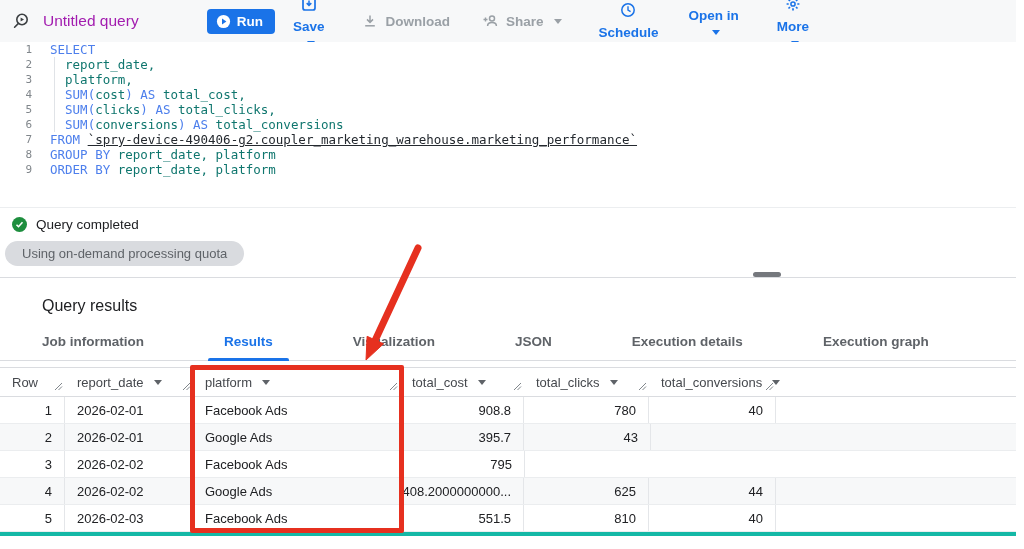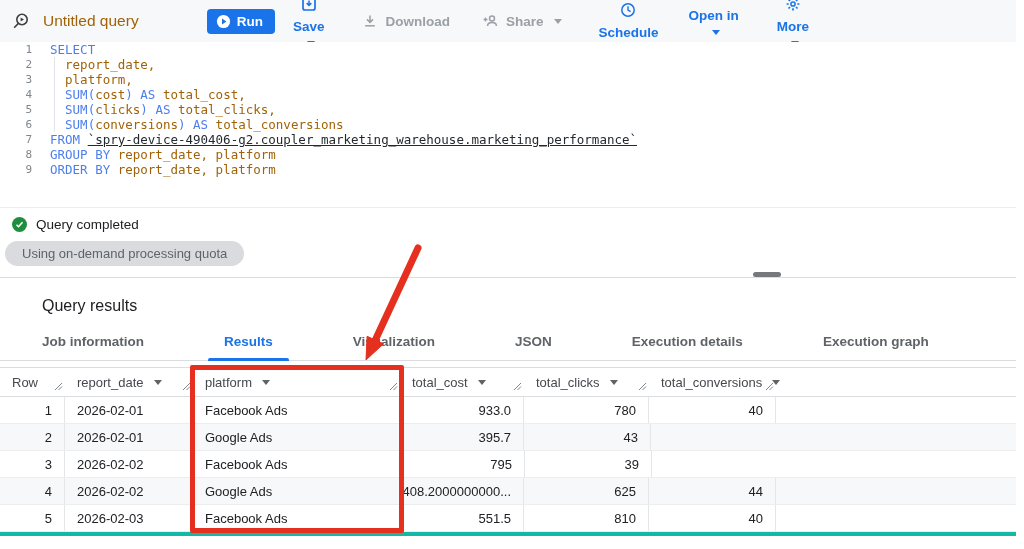--- a/index.html
+++ b/index.html
@@ -2,36 +2,36 @@
 <html><head>
 <meta charset="utf-8">
 <style>
   * { margin:0; padding:0; box-sizing:border-box; }
   html,body { width:1024px; height:549px; background:#fff; font-family:"Liberation Sans", sans-serif; overflow:hidden; }
   .page { position:relative; width:1024px; height:549px; background:#fff; }
 
   
   .toolbar { position:absolute; left:0; top:0; width:1016px; height:42px; background:#f7f8f9; display:flex; align-items:center; }
   .q-icon { margin-left:12px; color:#3c4043; display:flex; }
-  .query-title { margin-left:13px; font-size:15.5px; color:#a16207; }
+  .query-title { margin-left:13px; font-size:15.5px; color:#a21caf; }
   .run-btn { margin-left:68px; background:#1a73e8; color:#fff; height:25px; border:none; border-radius:4px; display:flex; align-items:center; padding:0 12px 0 9px; font-size:13.5px; font-weight:bold; gap:6px; font-family:inherit; cursor:pointer; }
   .tb-btn { display:flex; align-items:center; gap:7px; font-size:13.5px; font-weight:bold; background:none; border:none; font-family:inherit; cursor:pointer; }
   .blue { color:#1a73e8;flex-direction:column; }
   .disabled { color:#9aa0a6; }
   .caret { display:inline-block; width:0; height:0; border-left:4px solid transparent; border-right:4px solid transparent; border-top:5px solid currentColor; margin-left:4px; }
   .m-save { margin-left:18px; } .m-dl { margin-left:38px; } .m-share { margin-left:32px; }
   .m-sched { margin-left:36px; } .m-open { margin-left:30px; } .m-more { margin-left:38px; }
 
   
   .editor { position:absolute; left:0; top:42px; width:1016px; height:166px; background:#fff; border-bottom:1px solid #eceef0; font-family:"DejaVu Sans Mono", monospace; font-size:12.5px; line-height:15px; }
   .code-line { display:flex; height:15px; }
   .lnum { width:32px; text-align:right; color:#80868b; flex:none; font-size:11px; }
   .lcontent { padding-left:18px; white-space:pre; color:#202124; }
   .seg-kw { color:#4d7fec; }
-  .seg-pl { color:#a16207; }
+  .seg-pl { color:#0f766e; }
   .seg-lk { color:#24292f; text-decoration:underline; }
   .indent-guide { position:absolute; left:54px; top:15px; width:1px; height:75px; background:#e0e3e7; }
 
   
   .status { position:absolute; left:0; top:209px; width:1016px; height:69px; background:#fff; border-bottom:1px solid #dadce0; }
   .completed-row { position:absolute; left:12px; top:8px; display:flex; align-items:center; gap:9px; font-size:13.5px; color:#202124; }
   .check-circle { width:15px; height:15px; border-radius:50%; background:#1e8e3e; color:#fff; display:flex; align-items:center; justify-content:center; font-size:10px; }
   .quota-pill { position:absolute; left:5px; top:32px; height:25px; line-height:25px; border-radius:13px; background:#d9dbdf; color:#5f6368; font-size:13px; padding:0 17px; }
   .drag-handle { position:absolute; left:753px; top:272px; width:28px; height:5px; border-radius:3px; background:#75787d; }
 
@@ -252,39 +252,38 @@
                 <path d="M1 8L8 1M4.5 8L8 4.5" stroke="#80868b" stroke-width="1" fill="none"></path>
               </svg></span>
           </div>
           <div class="hcell fill"></div>
         </div>
       <div id="tbody">
           <div class="trow">
             <div class="tcell num" style="width: 65px;">1</div>
             <div class="tcell" style="width: 128px;">2026-02-01</div>
             <div class="tcell" style="width: 207px;">Facebook Ads</div>
-            <div class="tcell num" style="width: 124px;">933.0</div>
+            <div class="tcell num" style="width: 124px;">908.8</div>
             <div class="tcell num" style="width: 125px;">780</div>
             <div class="tcell num" style="width: 127px;">40</div>
             <div class="tcell fill"></div>
           </div>
           <div class="trow alt">
             <div class="tcell num" style="width: 65px;">2</div>
             <div class="tcell" style="width: 128px;">2026-02-01</div>
             <div class="tcell" style="width: 207px;">Google Ads</div>
             <div class="tcell num" style="width: 124px;">395.7</div>
             <div class="tcell num" style="width: 127px;">43</div>
             <div class="tcell fill"></div>
           </div>
           <div class="trow">
             <div class="tcell num" style="width: 65px;">3</div>
             <div class="tcell" style="width: 128px;">2026-02-02</div>
             <div class="tcell" style="width: 207px;">Facebook Ads</div>
             <div class="tcell num" style="width: 125px;">795</div>
-            <div class="tcell num" style="width: 127px;">39</div>
             <div class="tcell fill"></div>
           </div>
           <div class="trow alt">
             <div class="tcell num" style="width: 65px;">4</div>
             <div class="tcell" style="width: 128px;">2026-02-02</div>
             <div class="tcell" style="width: 207px;">Google Ads</div>
             <div class="tcell num" style="width: 124px;">408.2000000000...</div>
             <div class="tcell num" style="width: 125px;">625</div>
             <div class="tcell num" style="width: 127px;">44</div>
             <div class="tcell fill"></div>

